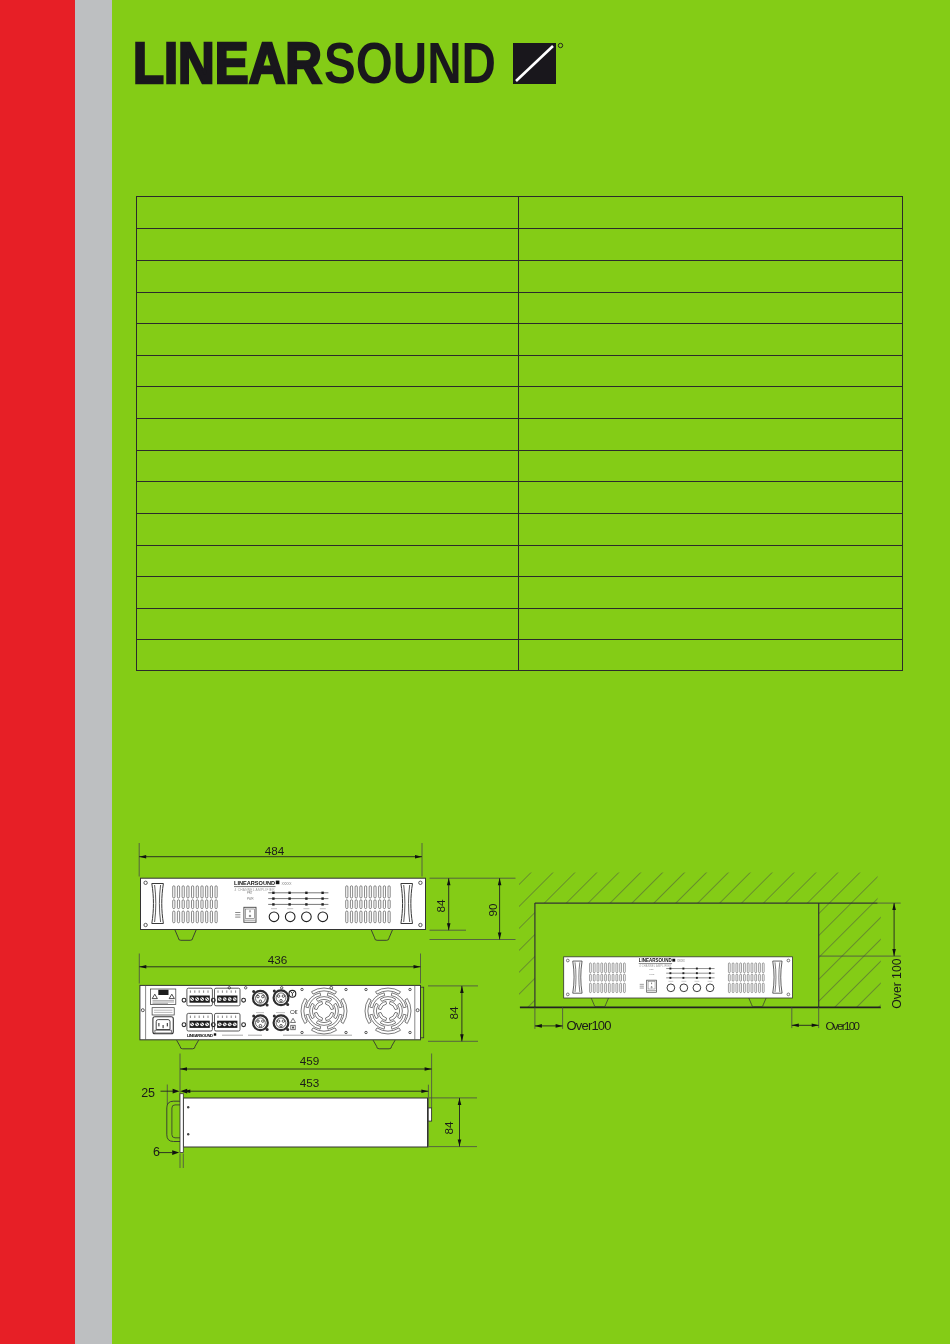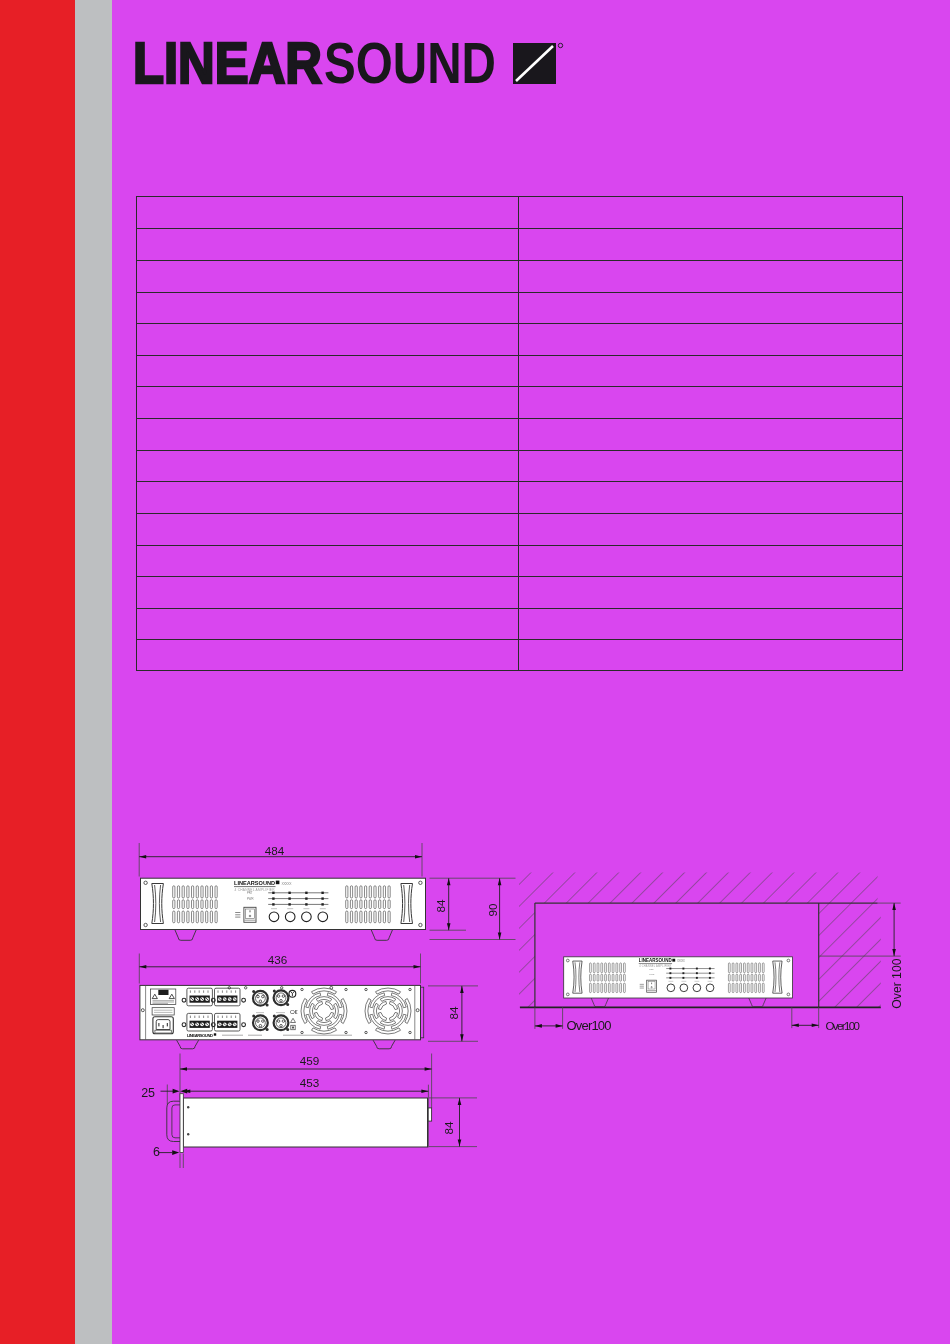--- a/index.html
+++ b/index.html
@@ -1,16 +1,16 @@
 <!DOCTYPE html>
 <html><head><meta charset="utf-8">
 <style>
 html,body{margin:0;padding:0;width:950px;height:1344px;background:#fff;overflow:hidden;
 font-family:"Liberation Sans",sans-serif}
-#page{position:relative;width:950px;height:1344px;background:#d946ef}
+#page{position:relative;width:950px;height:1344px;background:#84cc16}
 </style></head>
 <body>
 <div id="page">
 
 <div style="position:absolute;left:0;top:0;width:75px;height:1344px;background:#e71f26"></div>
 
 <div style="position:absolute;left:75px;top:0;width:37px;height:1344px;background:#bdbfc1"></div>
 
 <svg style="position:absolute;left:0;top:0" width="620" height="130" viewBox="0 0 620 130">
 

